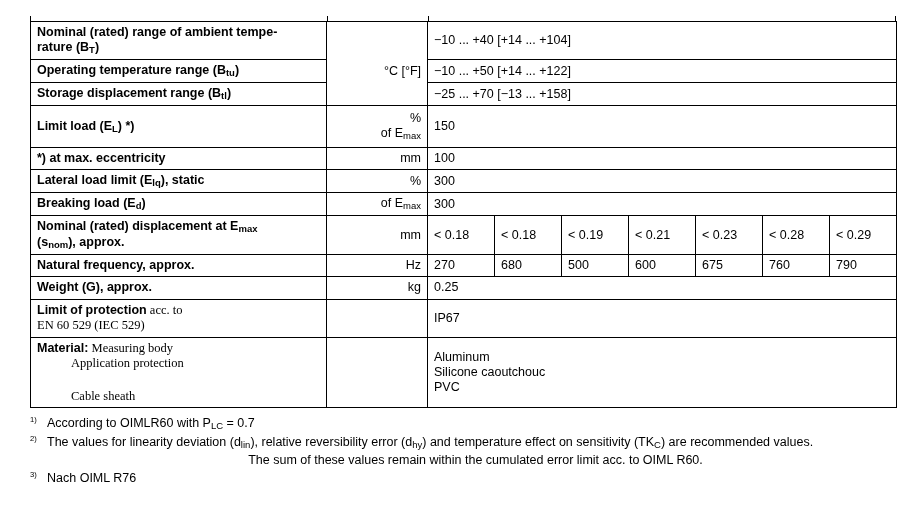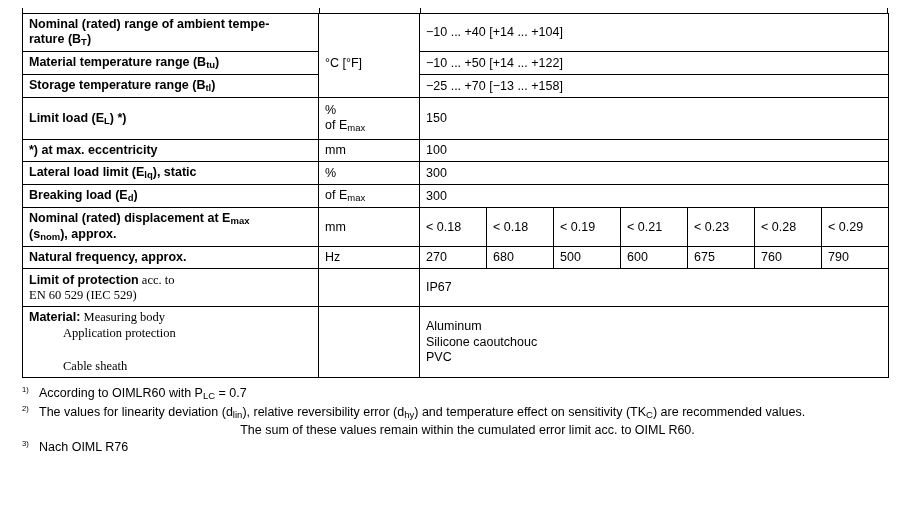--- a/index.html
+++ b/index.html
@@ -13,21 +13,21 @@
     font-family: "Liberation Sans", sans-serif;
     font-size: 12.5px;
     color: #000000;
     overflow: hidden;
   }
   .page {
     position: relative;
     width: 897px;
     height: 507px;
     box-sizing: border-box;
-    padding: 8px;
+    padding: 16px;
   }
   table.spec {
     border-collapse: collapse;
     table-layout: fixed;
     margin-left: 14px;
     margin-top: 0;
     width: 866px;
   }
   table.spec td {
     border: 1px solid #000000;
@@ -37,21 +37,21 @@
   }
   td.label {
     font-weight: bold;
     text-align: left;
   }
   td.label .normal {
     font-weight: normal;
     font-family: Liberation Serif, serif;
   }
   td.unit {
-    text-align: left;
+    text-align: right;
     font-weight: normal;
     white-space: nowrap;
   }
   td.val {
     font-weight: normal;
   }
   .noborder-top { border-top: none !important; }
   .noborder-bottom { border-bottom: none !important; }
   sub {
     font-size: 0.76em;
@@ -143,29 +143,29 @@
         <td class="label">
           <span>Nominal (rated) range of ambient tempe-</span><br>
           <span>rature (B</span><sub>T</sub><span>)</span>
         </td>
         <td class="unit noborder-bottom" rowspan="1"></td>
         <td class="val" colspan="7">−10 ... +40 [+14 ... +104]</td>
       </tr>
 
       <tr>
         <td class="label">
-          <span>Material temperature range (B</span><sub>tu</sub><span>)</span>
+          <span>Operating temperature range (B</span><sub>tu</sub><span>)</span>
         </td>
         <td class="unit noborder-top noborder-bottom">°C [°F]</td>
         <td class="val" colspan="7">−10 ... +50 [+14 ... +122]</td>
       </tr>
 
       <tr>
         <td class="label">
-          <span>Storage temperature range (B</span><sub>tl</sub><span>)</span>
+          <span>Storage displacement range (B</span><sub>tl</sub><span>)</span>
         </td>
         <td class="unit noborder-top"></td>
         <td class="val" colspan="7">−25 ... +70 [−13 ... +158]</td>
       </tr>
 
       <tr style="height:42px">
         <td class="label">
           <span>Limit load (E</span><sub>L</sub><span>) *)</span>
         </td>
         <td class="unit">
@@ -217,20 +217,25 @@
         <td class="unit">Hz</td>
         <td class="val">270</td>
         <td class="val">680</td>
         <td class="val">500</td>
         <td class="val">600</td>
         <td class="val">675</td>
         <td class="val">760</td>
         <td class="val">790</td>
       </tr>
 
+      <tr>
+        <td class="label">Weight (G), approx.</td>
+        <td class="unit">kg</td>
+        <td class="val" colspan="7">0.25</td>
+      </tr>
 
       <tr style="height:38px">
         <td class="label">
           <span>Limit of protection</span><span class="normal"> acc. to</span><br>
           <span class="normal">EN 60 529 (IEC 529)</span>
         </td>
         <td class="unit"></td>
         <td class="val" colspan="7">IP67</td>
       </tr>
 

